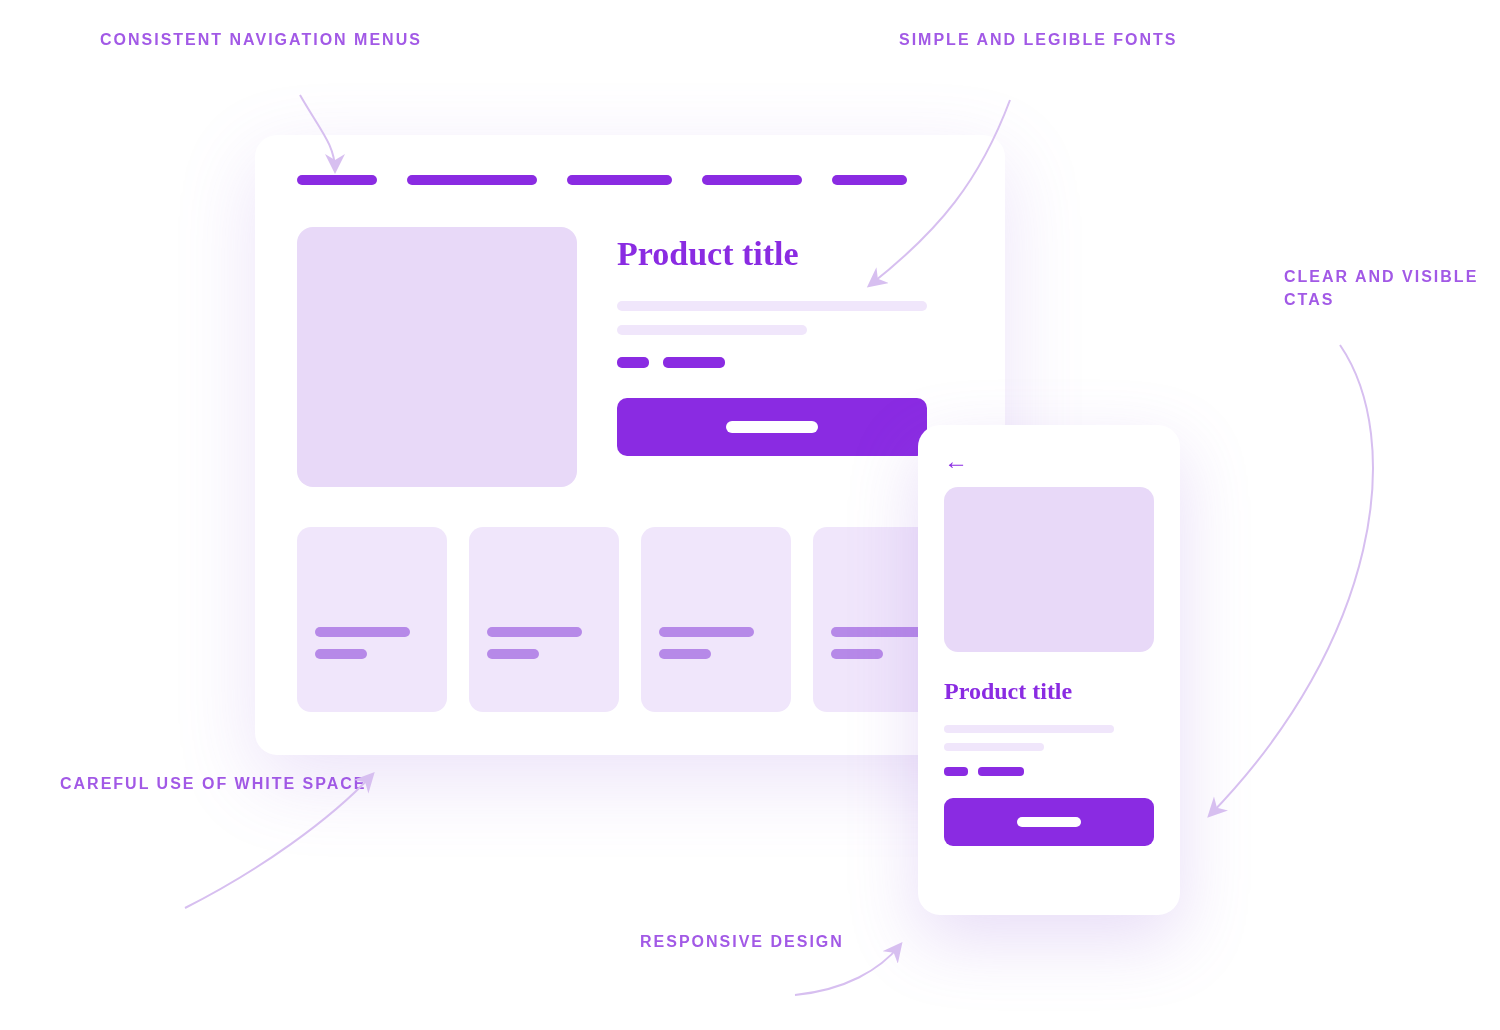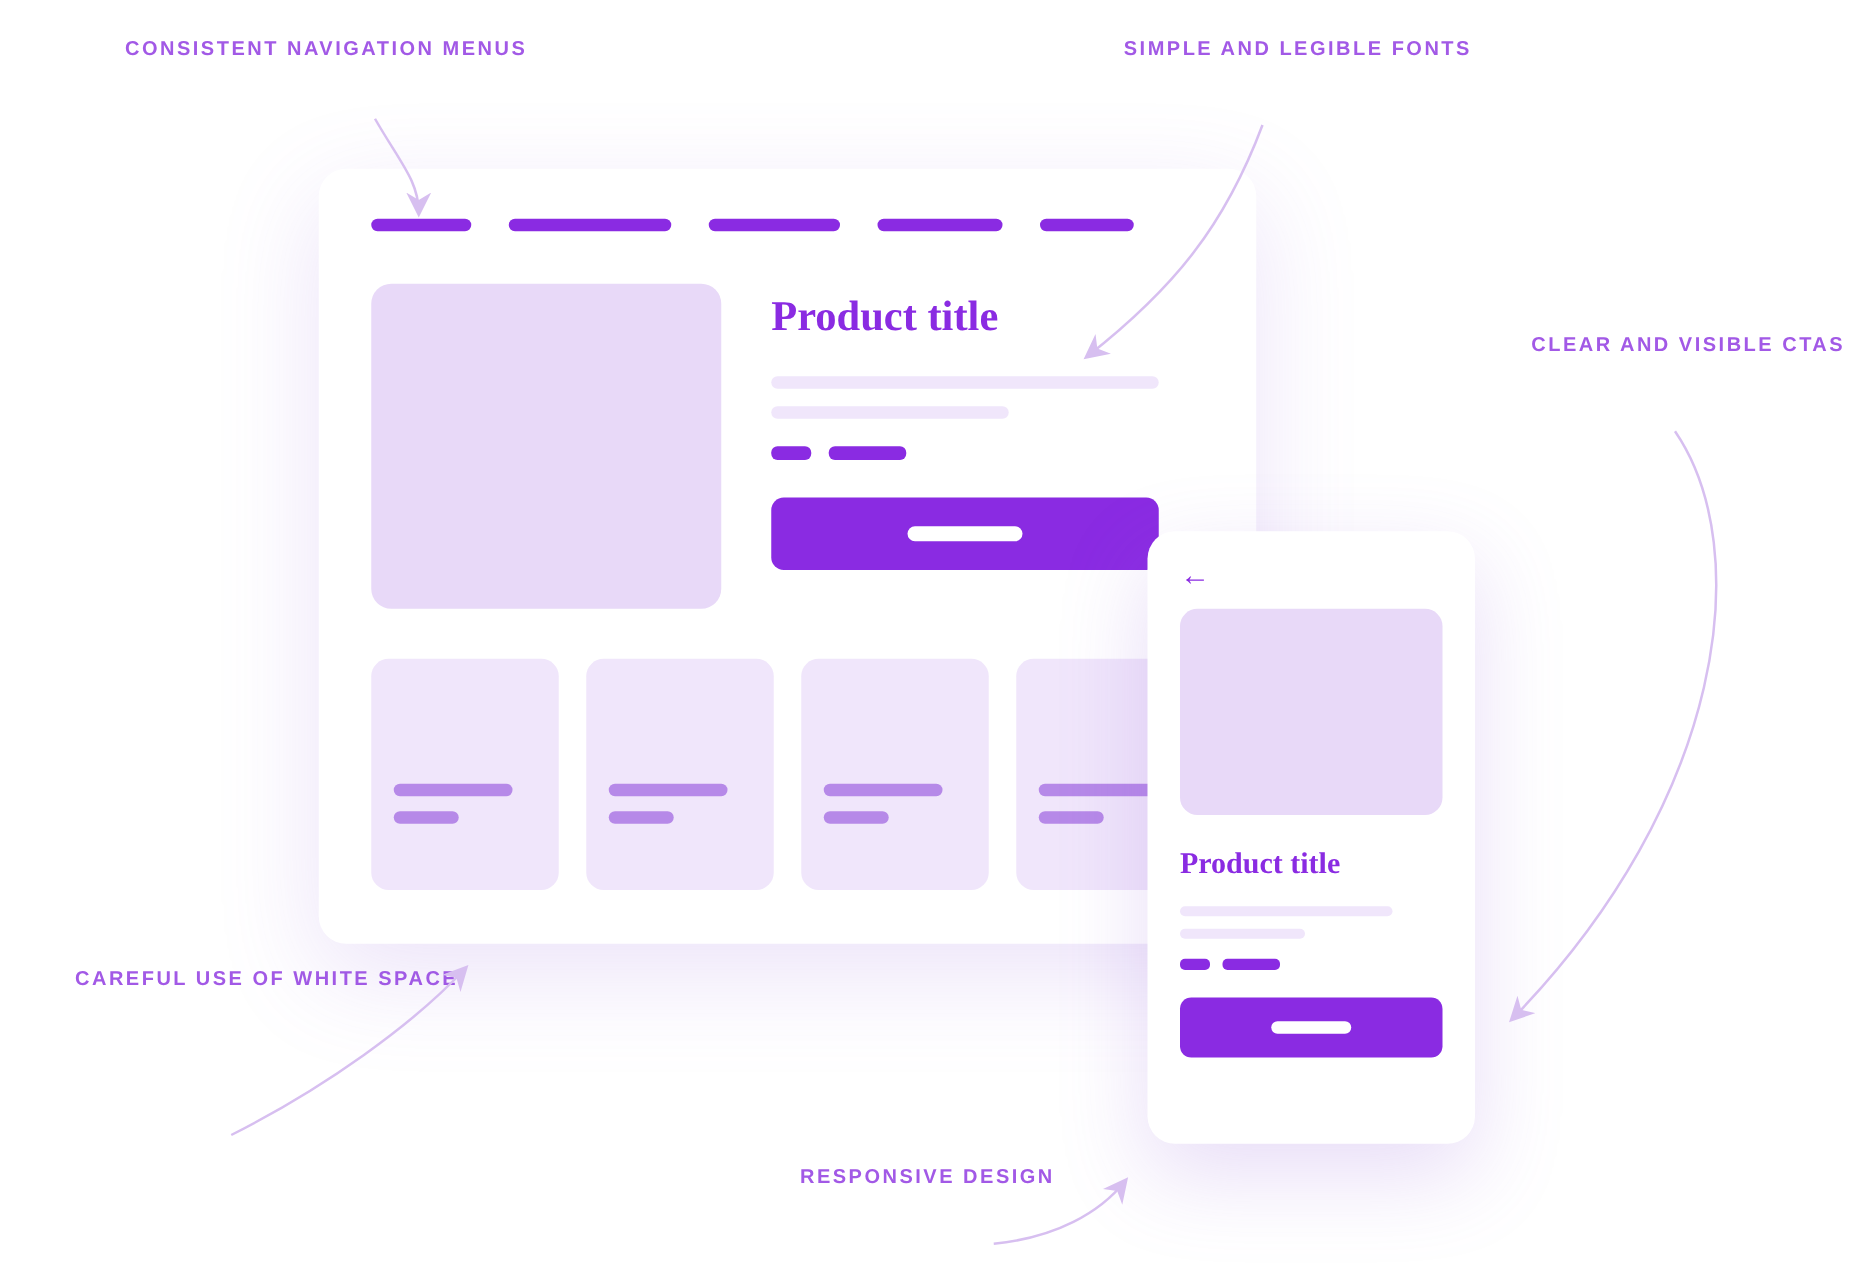--- a/index.html
+++ b/index.html
@@ -25,21 +25,21 @@
     position:absolute;
     color:var(--label);
     font-weight:700;
     letter-spacing:2px;
     font-size:16px;
     line-height:1.45;
     text-transform:uppercase;
   }
   .anno-nav    {top:28px; left:100px;}
   .anno-fonts  {top:28px; left:855px;margin-left:44px;}
-  .anno-ctas   {top:265px;left:1225px;}
+  .anno-ctas   {top:265px;left:1284px;}
   .anno-white  {top:772px;left:60px;}
   .anno-resp   {top:930px;left:640px;}
 
   
   .desktop{
     position:absolute;
     top:135px;left:255px;
     width:750px;height:620px;
     background:#fff;
     border-radius:22px;

